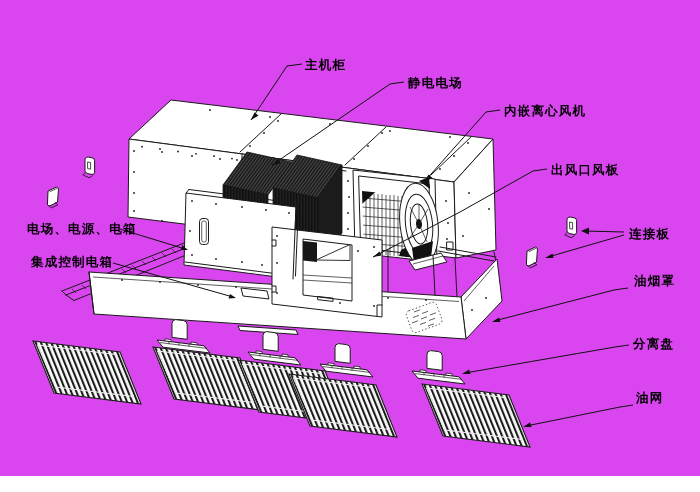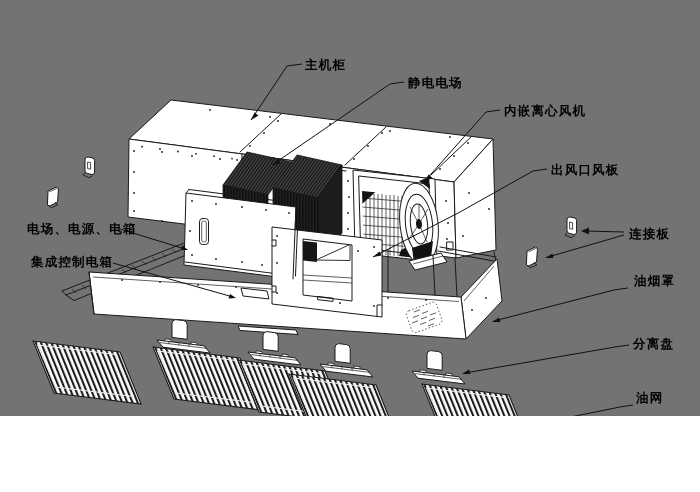--- a/index.html
+++ b/index.html
@@ -1,17 +1,17 @@
 <!DOCTYPE html>
 <html><head>
 <meta charset="utf-8">
 <style>
   html,body{margin:0;padding:0;background:#fff;}
   .stage{
-    position:relative;width:700px;height:416px;background:#737373;
+    position:relative;width:700px;height:476px;background:#d946ef;
     font-family:"Liberation Sans","DejaVu Sans",sans-serif;overflow:hidden;
   }
   svg{display:block}
   text.part-label{
     font-family:"Liberation Sans","DejaVu Sans",sans-serif;
     font-size:12.5px;font-weight:600;fill:#000;letter-spacing:1.2px;
   }
   .ln{stroke:#1a1a1a;stroke-width:1;fill:none;stroke-linejoin:round;stroke-linecap:round}
   .fw{stroke:#1a1a1a;stroke-width:1;fill:#ffffff;stroke-linejoin:round}
   .thin{stroke:#1a1a1a;stroke-width:.7;fill:none}

